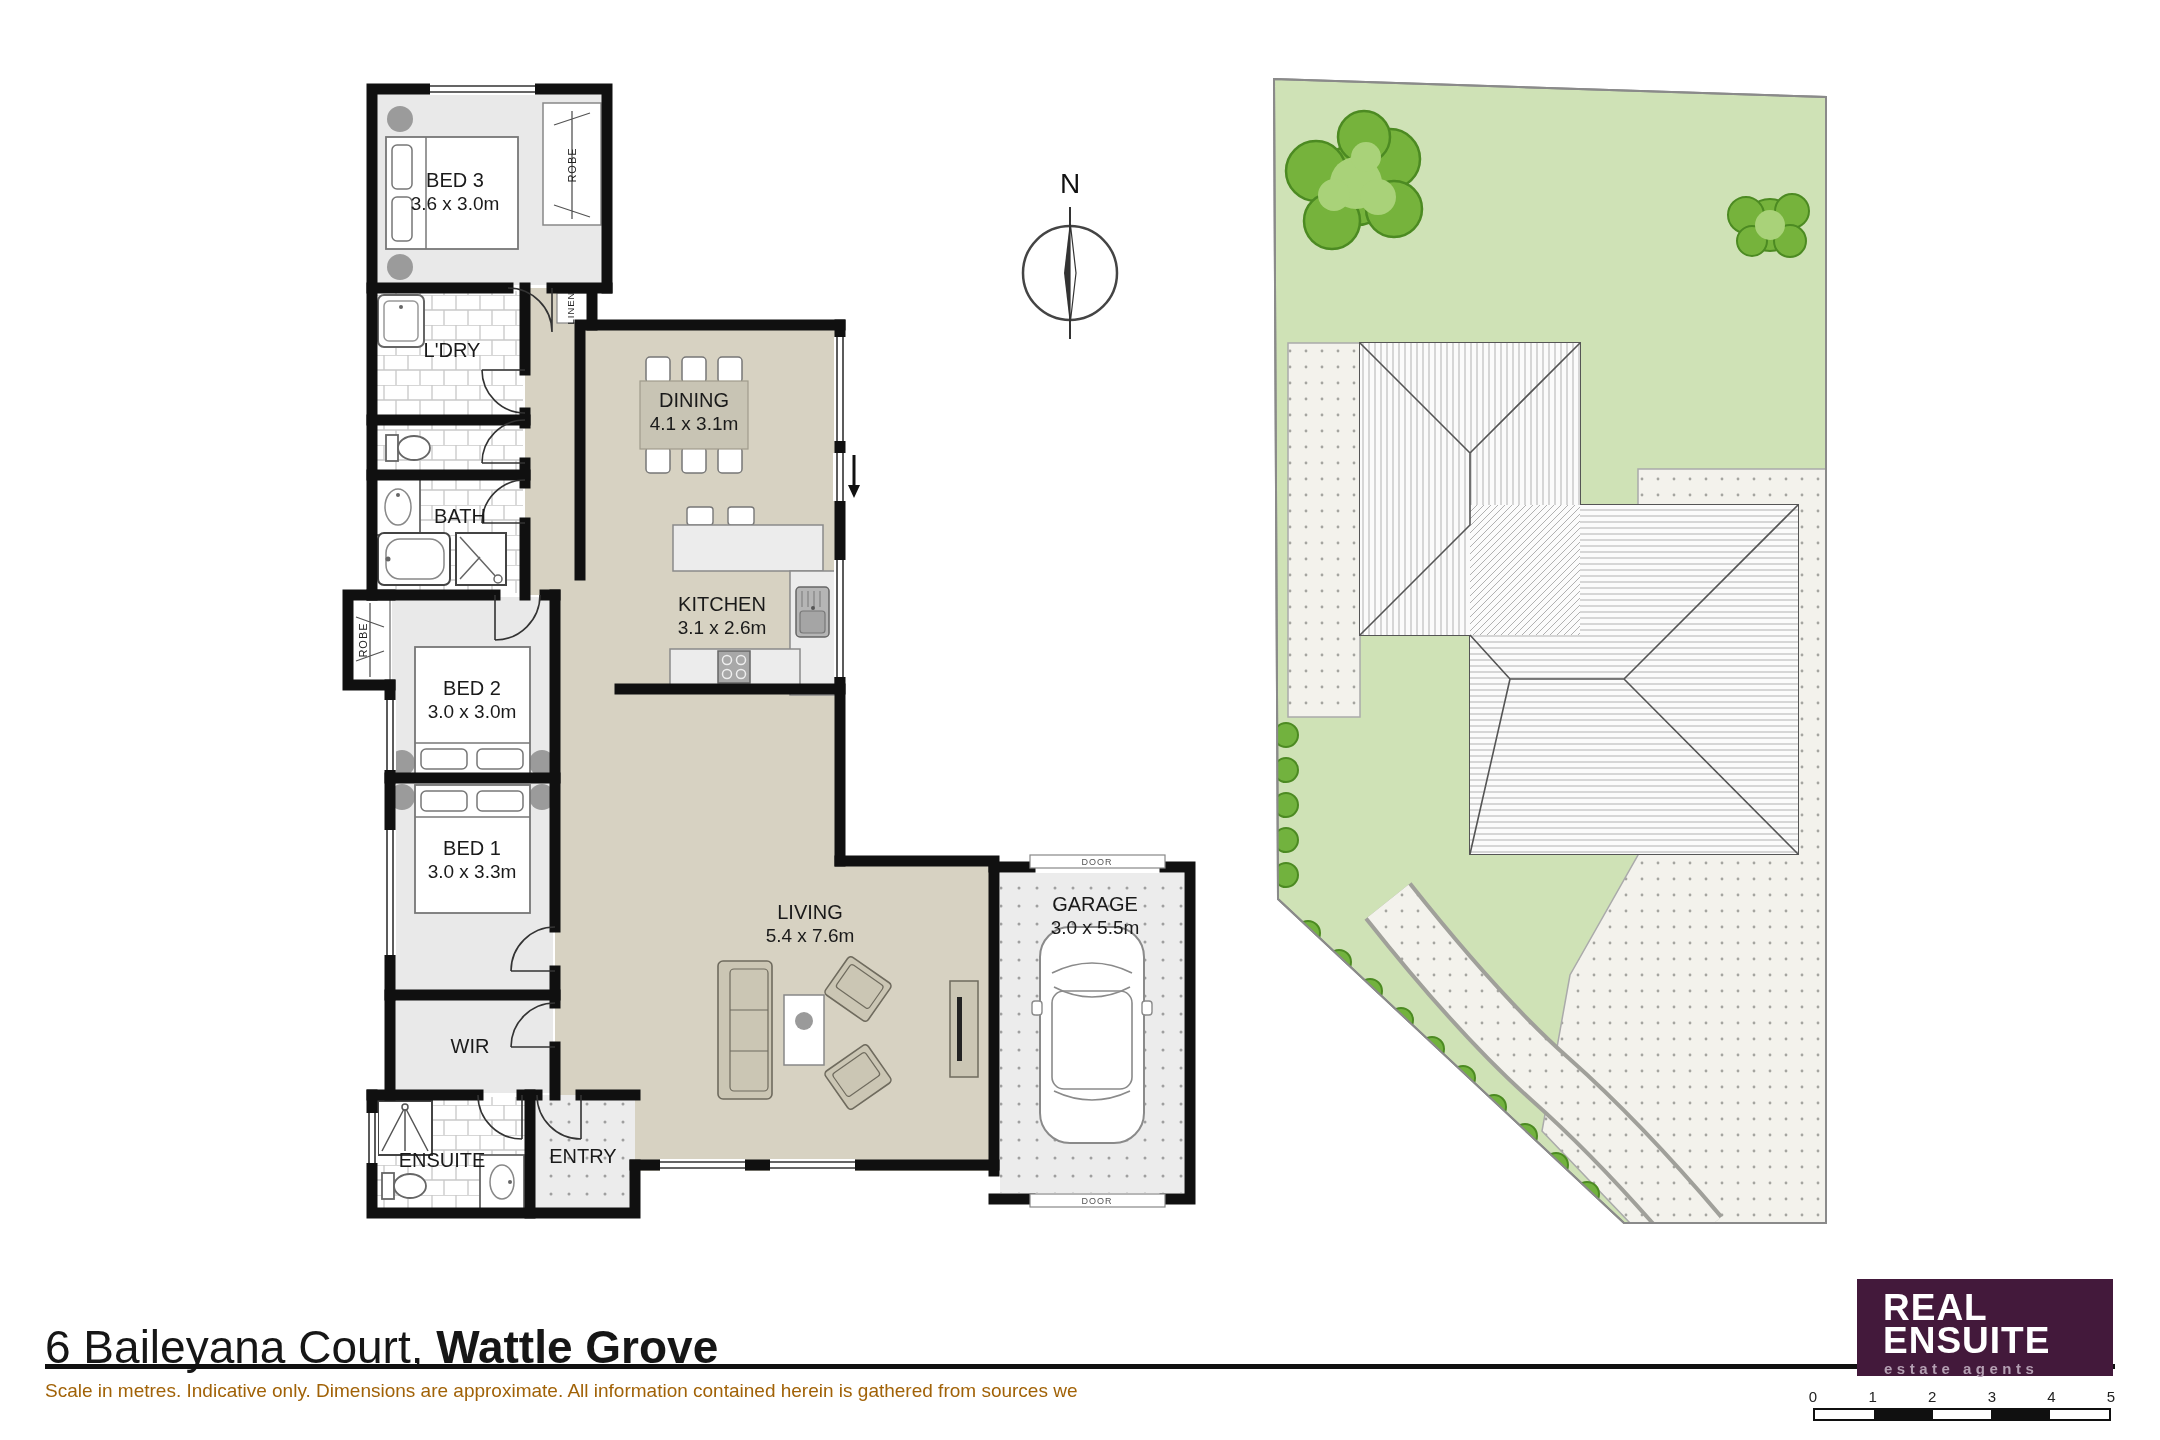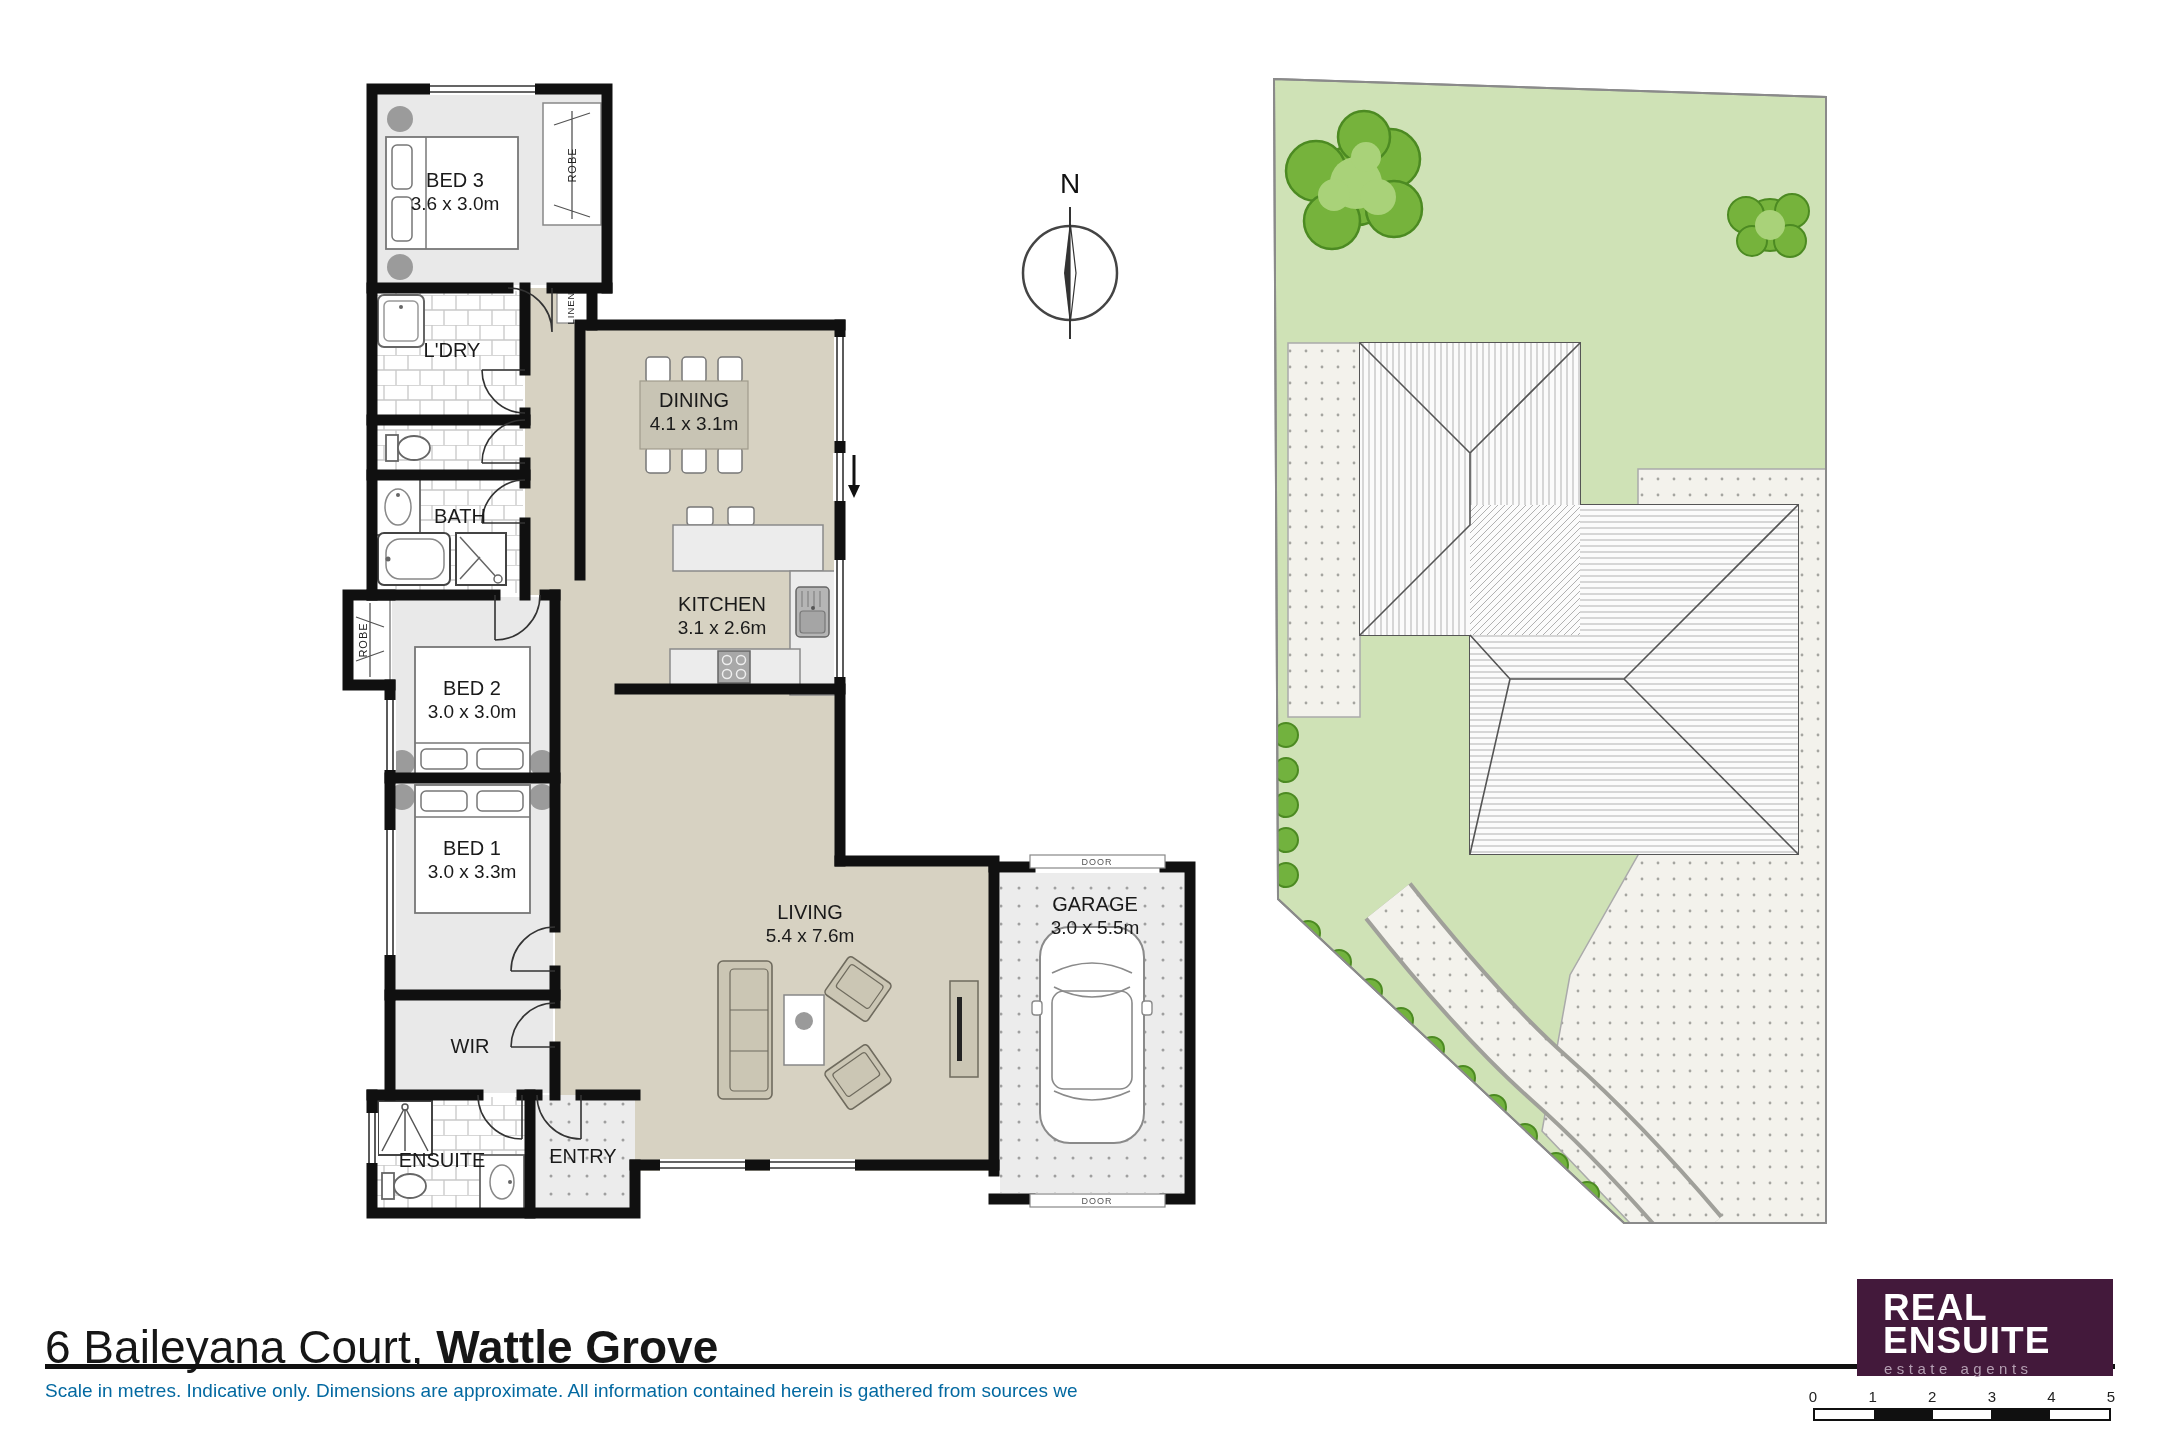--- a/index.html
+++ b/index.html
@@ -7,27 +7,27 @@
        font-family:"Liberation Sans", sans-serif;color:#161616;}
   .abs{position:absolute;}
   svg text{font-family:"Liberation Sans", sans-serif;fill:#1a1a1a;}
   .room-label{font-size:20px;}
   .room-dims{font-size:19px;}
   .closet-label{font-size:11px;letter-spacing:1px;fill:#222;}
   .door-label{font-size:9px;fill:#555;letter-spacing:1px;}
   #address{left:45px;top:1320px;font-size:46px;letter-spacing:0;}
   #address .bold{font-weight:bold;}
   #rule{left:45px;top:1364px;width:2070px;height:5px;background:#101010;}
-  #disclaimer{left:45px;top:1380px;font-size:19px;line-height:22px;color:#0369a1;}
+  #disclaimer{left:45px;top:1380px;font-size:19px;line-height:22px;color:#a16207;}
   #logo{left:1857px;top:1267px;width:256px;height:97px;background:#43193b;
         padding:0;box-sizing:border-box;margin-top:12px;}
   #logo .l1,#logo .l2{color:#fff;font-weight:bold;font-size:37px;line-height:33px;
         letter-spacing:1px;margin-left:26px;}
   #logo .l1{margin-top:12px;}
-  #logo .tag{color:#b49fb2;font-size:15px;letter-spacing:4.5px;margin-left:27px;margin-top:3px;}
+  #logo .tag{color:#b49fb2;font-size:15px;letter-spacing:4.5px;margin-left:27px;margin-top:3px;font-weight:bold;}
   #scalebar{left:1813px;top:1388px;width:298px;}
   #scalebar .nums{position:relative;height:18px;font-size:15px;color:#222;}
   #scalebar .nums span{position:absolute;transform:translateX(-50%);}
   #scalebar .bar{margin-top:2px;height:9px;border:2px solid #101010;display:flex;}
   #scalebar .seg{flex:1;}
   .seg.b{background:#101010;} .seg.w{background:#fff;}
 </style>
 </head>
 <body>
 

